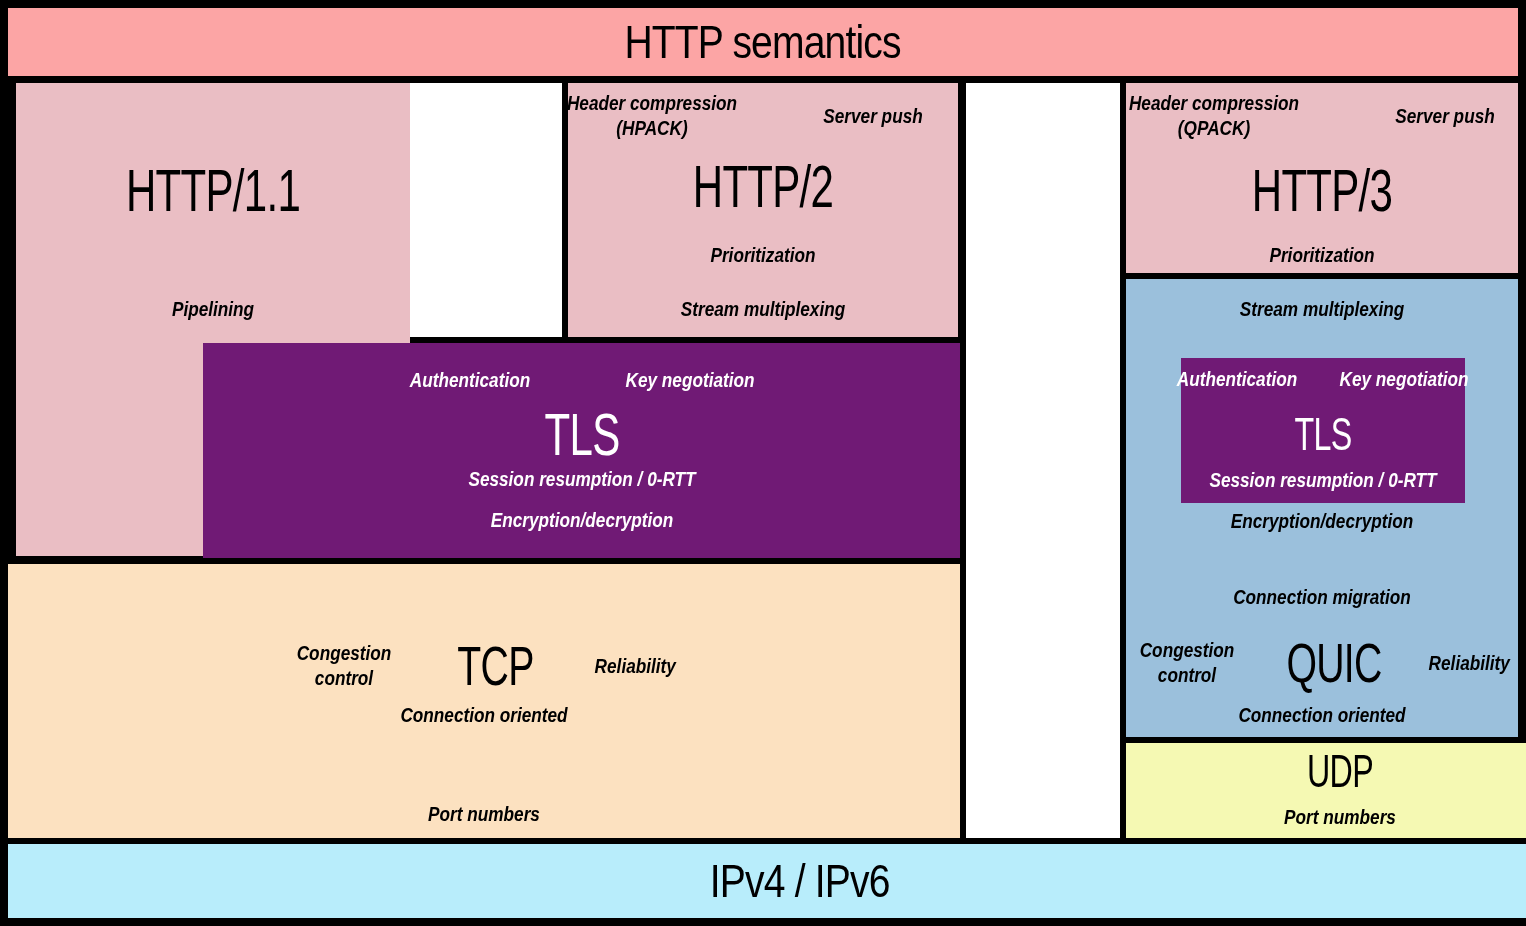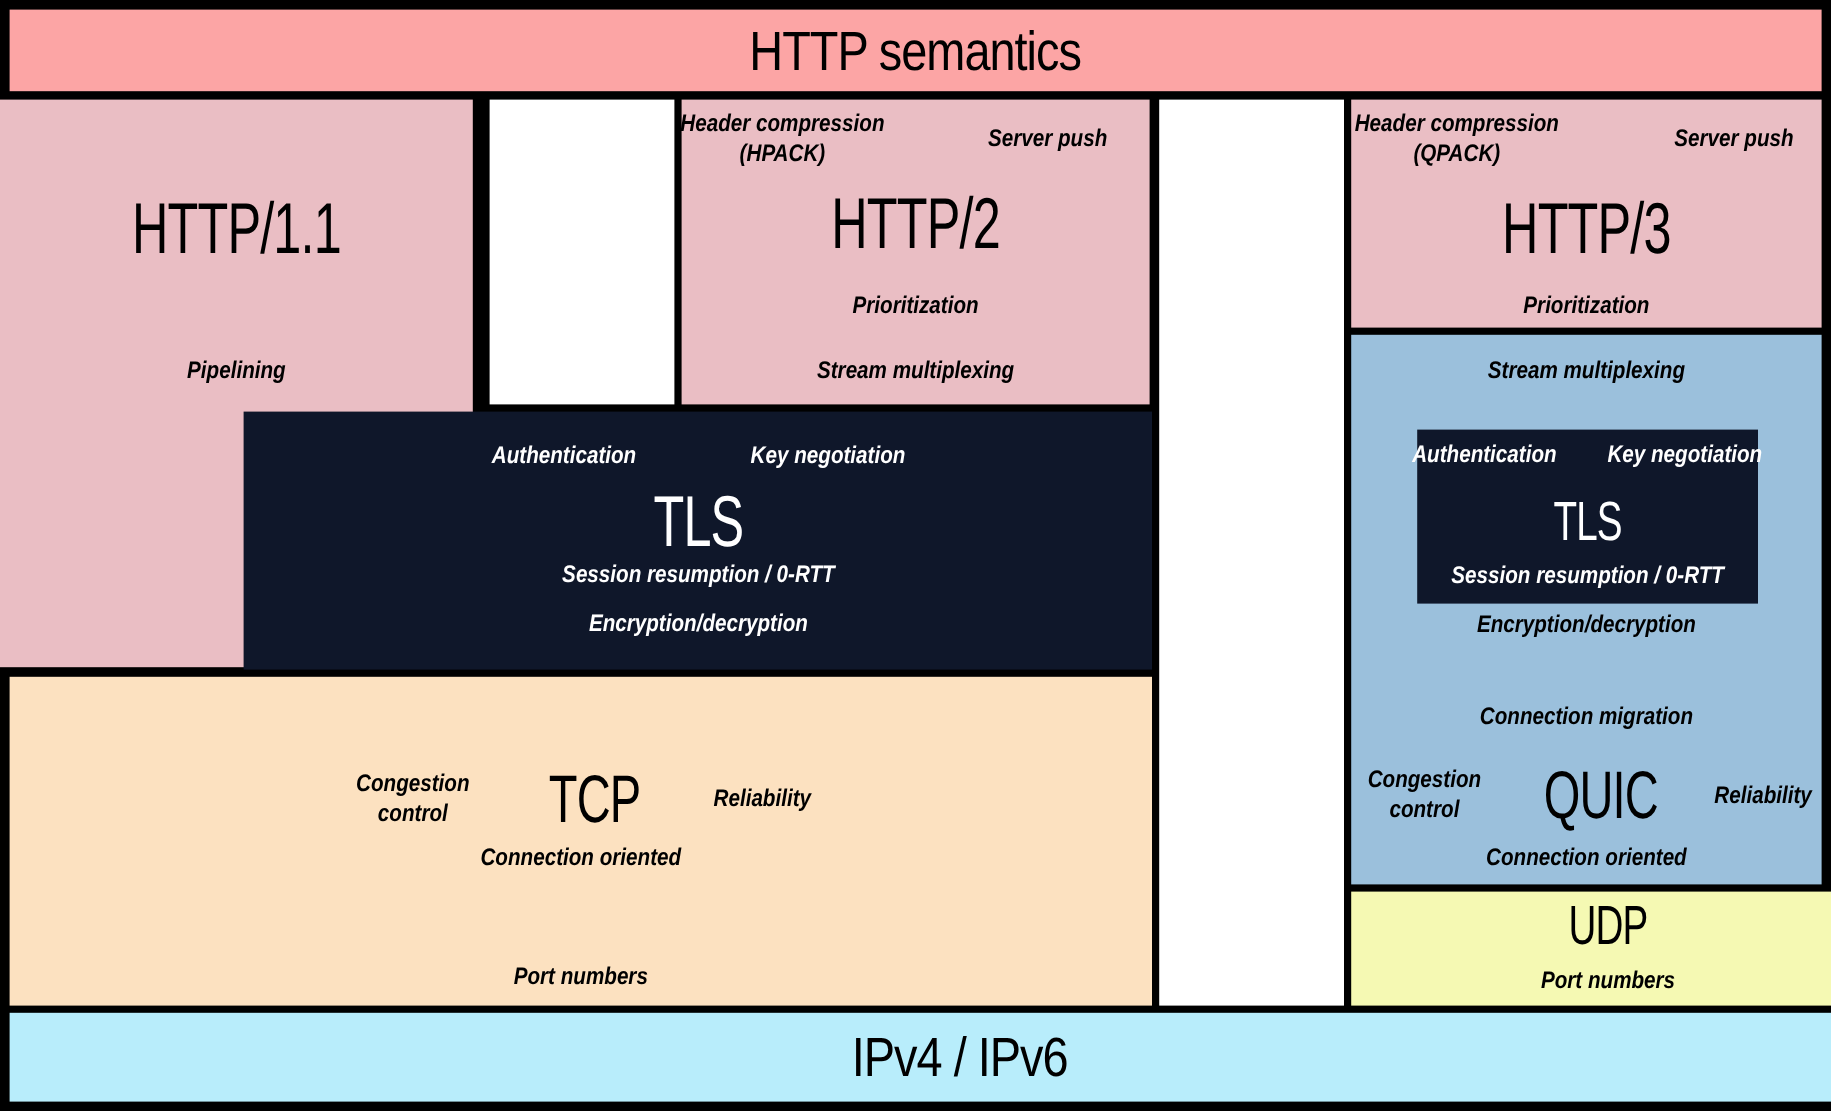--- a/index.html
+++ b/index.html
@@ -8,21 +8,21 @@
     font-family:"Liberation Sans",sans-serif;color:#000;overflow:hidden;
   }
   .blk{position:absolute;}
   .pinkhdr{background:#fca5a5;}
   .rose{background:#eabec4;}
   .white{background:#ffffff;}
   .orange{background:#fce1c0;}
   .blue{background:#9bc0dc;}
   .yellow{background:#f5f9b3;}
   .cyan{background:#b8edfb;padding-left:37px;}
-  .blackbox{background:#0f172a;color:#fff;}
+  .blackbox{background:#701a75;color:#fff;}
   .bar{display:flex;align-items:center;justify-content:center;}
   .feat{font-style:italic;font-weight:bold;font-size:20px;line-height:1.25;
         text-align:center;white-space:nowrap;}
   .big{font-size:60px;line-height:1.05;font-weight:400;letter-spacing:-1px;
        white-space:nowrap;}
   .bartitle{font-size:46px;line-height:1.05;letter-spacing:-1px;
        transform:scaleX(.85);white-space:nowrap;}
   .cl{position:absolute;transform:translateX(-50%) scaleX(.86);}
   .clBig{position:absolute;transform:translateX(-50%) scaleX(.7);}
   .row{position:absolute;left:0;right:0;display:flex;align-items:center;
@@ -38,21 +38,21 @@
 
 <div id="diagram">
 
   <div class="blk pinkhdr bar" style="left:8px;top:8px;width:1510px;height:68px;">
     <span class="bartitle">HTTP semantics</span>
   </div>
 
   <div class="blk white" style="left:408px;top:83px;width:154px;height:254px;"></div>
   <div class="blk white" style="left:966px;top:83px;width:154px;height:755px;"></div>
 
-  <div class="blk rose" style="left:0;top:83px;width:394px;height:473px;">
+  <div class="blk rose" style="left:16px;top:83px;width:394px;height:473px;">
     <span class="clBig big" style="left:50%;top:76px;">HTTP/1.1</span>
     <span class="cl feat" style="left:50%;top:214px;">Pipelining</span>
   </div>
 
   <div class="blk rose" style="left:568px;top:83px;width:390px;height:254px;">
     <div class="cl feat" style="left:84px;top:8px;">
       <span style="display:block;">Header compression</span>
       <span style="display:block;">(HPACK)</span>
     </div>
     <span class="cl feat" style="left:305px;top:21px;">Server push</span>

